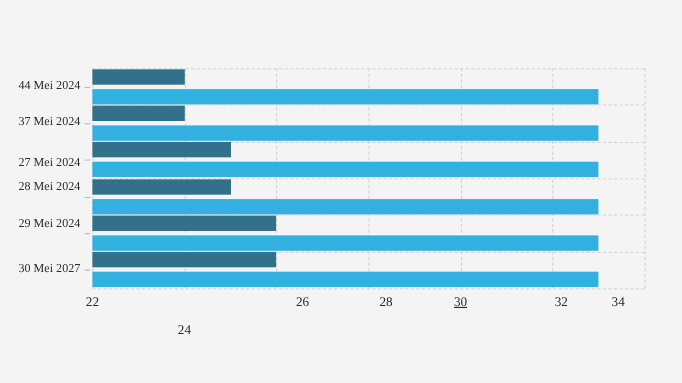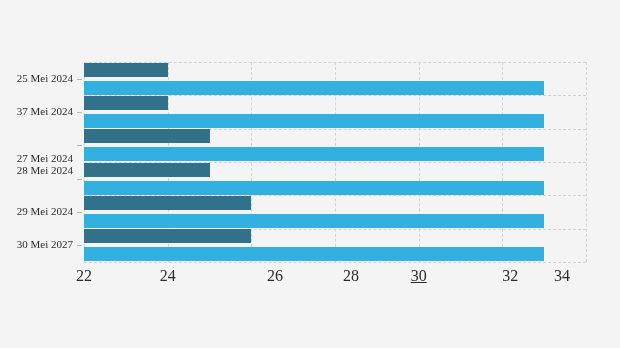--- a/index.html
+++ b/index.html
@@ -59,21 +59,21 @@
   .ytick {
     position: absolute;
     width: 5px;
     height: 0;
     border-top: 1px solid #b9b9b9;
     left: 77px;
   }
   .xlabel {
     position: absolute;
     top: 268px;
-    font-size: 16px;
+    font-size: 12px;
     color: #2b2b2b;
     transform: translateX(-50%);
     white-space: nowrap;
     line-height: 1;
   }
 </style>
 </head>
 <body>
 
 <div id="chart-root">
@@ -101,31 +101,31 @@
       <div class="gridline-h" style="top: 133.333px;"></div>
       <div class="bar dark" title="29 Mei 2024: 26" style="top: 134px; height: 14px; width: 167.333px; background: rgb(51, 113, 138);"></div>
       <div class="bar light" title="29 Mei 2024: 33" style="top: 152px; height: 14px; width: 460.167px; background: rgb(50, 176, 224);"></div>
       <div class="gridline-h" style="top: 166.667px;"></div>
       <div class="bar dark" title="30 Mei 2024: 26" style="top: 167.333px; height: 14px; width: 167.333px; background: rgb(51, 113, 138);"></div>
       <div class="bar light" title="30 Mei 2024: 33" style="top: 185.333px; height: 14px; width: 460.167px; background: rgb(50, 176, 224);"></div>
       <div class="gridline-h" style="top: 200px;"></div>
     </div>
 
 <div class="xlabel" style="left: 84px;">22</div>
-    <div class="xlabel" style="left: 167.667px;">24</div>
+    <div class="xlabel" style="left: 167.667px; margin-top: 26px;">24</div>
     <div class="xlabel" style="left: 251px; margin-left: 24px;">26</div>
     <div class="xlabel" style="left: 351px;">28</div>
     <div class="xlabel" style="left: 418.667px; text-decoration: underline;">30</div>
     <div class="xlabel" style="left: 502.333px; margin-left: 8px;">32</div>
     <div class="xlabel" style="left: 562px;">34</div>
-    <div class="ylabel" style="top: 72.6667px;">25 Mei 2024</div>
+    <div class="ylabel" style="top: 72.6667px;">44 Mei 2024</div>
     <div class="ytick" style="top: 78.6667px;"></div>
     <div class="ylabel" style="top: 106px;">37 Mei 2024</div>
     <div class="ytick" style="top: 112px;"></div>
-    <div class="ylabel" style="top: 153px;">27 Mei 2024</div>
+    <div class="ylabel" style="top: 143px;">27 Mei 2024</div>
     <div class="ytick" style="top: 145.333px;"></div>
     <div class="ylabel" style="top: 165px;">28 Mei 2024</div>
     <div class="ytick" style="top: 178.667px;"></div>
-    <div class="ylabel" style="top: 206px;">29 Mei 2024</div>
+    <div class="ylabel" style="top: 198px;">29 Mei 2024</div>
     <div class="ytick" style="top: 212px;"></div>
     <div class="ylabel" style="top: 239.333px;">30 Mei 2027</div>
     <div class="ytick" style="top: 245.333px;"></div>
   </div>
 
 </body></html>

